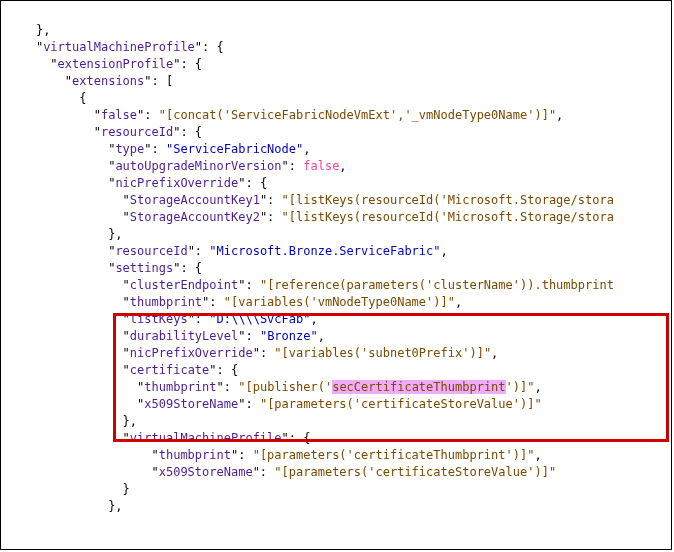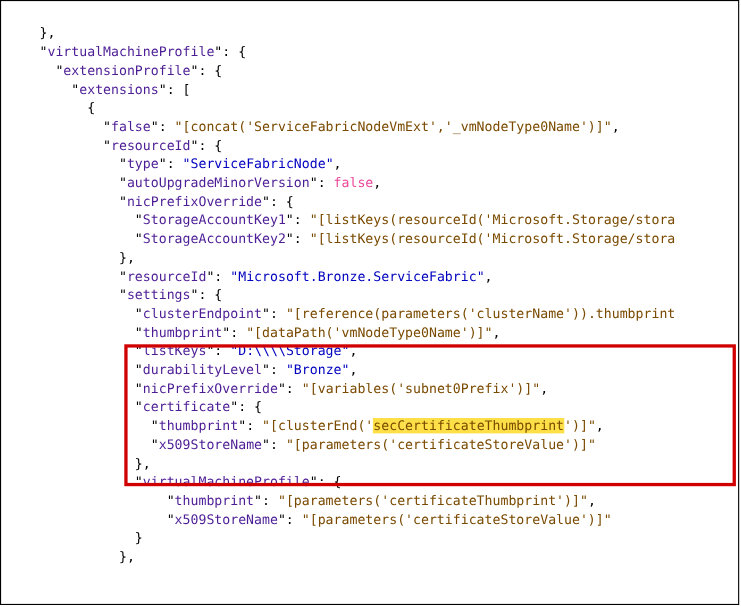--- a/index.html
+++ b/index.html
@@ -19,21 +19,21 @@
   .pad {
     padding: 4px 6px;
     white-space: pre;
     position: relative;
   }
   .punct  { color: #000; }
   .key    { color: #4c1d95; }   
   .str    { color: #0000c0; }   
   .expr   { color: #7a4a00; }   
   .bool   { color: #ec4899; }
-  .hl     { background: #fde047; }
+  .hl     { background: #f0abfc; }
 
   .redbox {
     position: absolute;
     left: 112px;
     top: 312px;
     width: 556px;
     height: 129px;
     border: 3px solid #d10000;
     pointer-events: none;
     box-sizing: border-box;
@@ -52,26 +52,26 @@
 <span class="punct">            "</span><span class="key">resourceId</span><span class="punct">": {</span>
 <span class="punct">              "</span><span class="key">type</span><span class="punct">": </span><span class="str">"<span>ServiceFabricNode</span>"</span><span class="punct">,</span>
 <span class="punct">              "</span><span class="key">autoUpgradeMinorVersion</span><span class="punct">": </span><span class="bool">false</span><span class="punct">,</span>
 <span class="punct">              "</span><span class="key">nicPrefixOverride</span><span class="punct">": {</span>
 <span class="punct">                "</span><span class="key">StorageAccountKey1</span><span class="punct">": </span><span class="expr">"<span>[listKeys(resourceId('Microsoft.Storage/stora</span></span>
 <span class="punct">                "</span><span class="key">StorageAccountKey2</span><span class="punct">": </span><span class="expr">"<span>[listKeys(resourceId('Microsoft.Storage/stora</span></span>
 <span class="punct">              },</span>
 <span class="punct">              "</span><span class="key">resourceId</span><span class="punct">": </span><span class="str">"<span>Microsoft.Bronze.ServiceFabric</span>"</span><span class="punct">,</span>
 <span class="punct">              "</span><span class="key">settings</span><span class="punct">": {</span>
 <span class="punct">                "</span><span class="key">clusterEndpoint</span><span class="punct">": </span><span class="expr">"<span>[reference(parameters('clusterName')).thumbprint</span></span>
-<span class="punct">                "</span><span class="key">thumbprint</span><span class="punct">": </span><span class="expr">"<span>[dataPath('vmNodeType0Name')]</span>"</span><span class="punct">,</span>
-<span class="punct">                "</span><span class="key">listKeys</span><span class="punct">": </span><span class="str">"<span>D:\\\\Storage</span>"</span><span class="punct">,</span>
+<span class="punct">                "</span><span class="key">thumbprint</span><span class="punct">": </span><span class="expr">"<span>[variables('vmNodeType0Name')]</span>"</span><span class="punct">,</span>
+<span class="punct">                "</span><span class="key">listKeys</span><span class="punct">": </span><span class="str">"<span>D:\\\\SvcFab</span>"</span><span class="punct">,</span>
 <span class="punct">                "</span><span class="key">durabilityLevel</span><span class="punct">": </span><span class="str">"<span>Bronze</span>"</span><span class="punct">,</span>
 <span class="punct">                "</span><span class="key">nicPrefixOverride</span><span class="punct">": </span><span class="expr">"<span>[variables('subnet0Prefix')]</span>"</span><span class="punct">,</span>
 <span class="punct">                "</span><span class="key">certificate</span><span class="punct">": {</span>
-<span class="punct">                  "</span><span class="key">thumbprint</span><span class="punct">": </span><span class="expr">"<span>[clusterEnd('</span><span class="hl">secC</span><span class="hl">ertificateThumbprint</span><span>')]</span>"</span><span class="punct">,</span>
+<span class="punct">                  "</span><span class="key">thumbprint</span><span class="punct">": </span><span class="expr">"<span>[publisher('</span><span class="hl">secC</span><span class="hl">ertificateThumbprint</span><span>')]</span>"</span><span class="punct">,</span>
 <span class="punct">                  "</span><span class="key">x509StoreName</span><span class="punct">": </span><span class="expr">"<span>[parameters('certificateStoreValue')]</span>"</span>
 <span class="punct">                },</span>
 <span class="punct">                "</span><span class="key">virtualMachineProfile</span><span class="punct">": {</span>
 <span class="punct">                    "</span><span class="key">thumbprint</span><span class="punct">": </span><span class="expr">"<span>[parameters('certificateThumbprint')]</span>"</span><span class="punct">,</span>
 <span class="punct">                    "</span><span class="key">x509StoreName</span><span class="punct">": </span><span class="expr">"<span>[parameters('certificateStoreValue')]</span>"</span>
 <span class="punct">                }</span>
 <span class="punct">              },</span>
 <div class="redbox"></div>
 </div>
 

